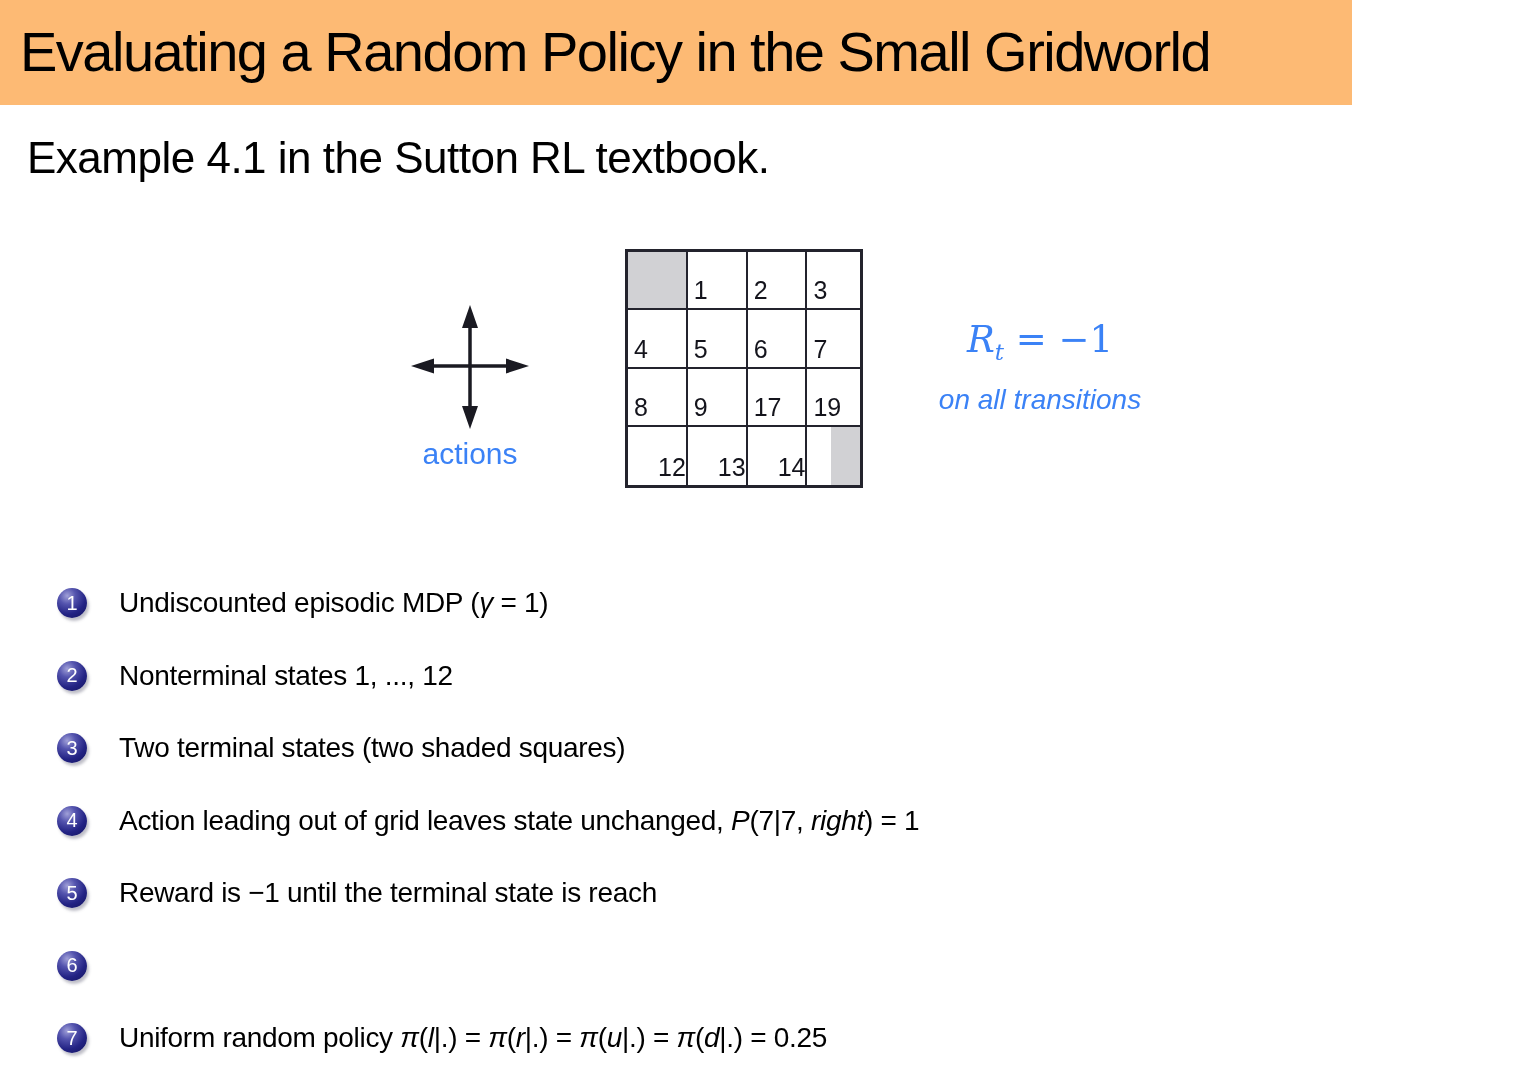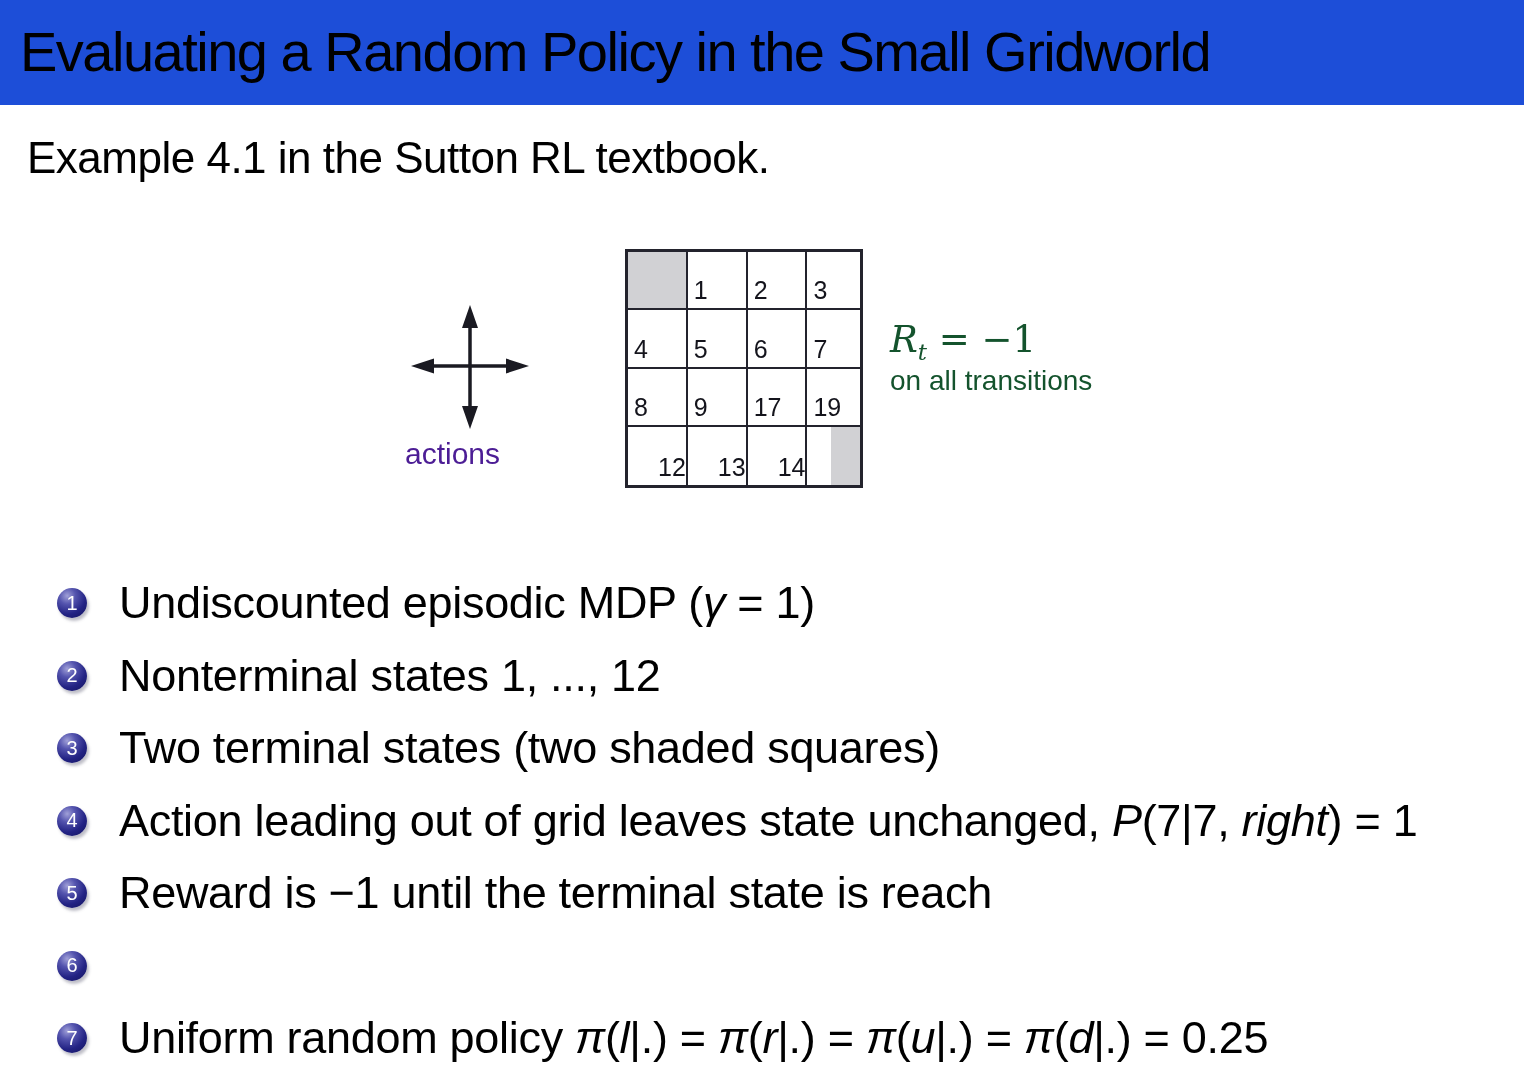--- a/index.html
+++ b/index.html
@@ -8,22 +8,23 @@
     position: relative;
     background: #ffffff;
     color: #000000;
     font-family: "Liberation Sans", sans-serif;
     overflow: hidden;
   }
 
   
   .titlebar {
     position: absolute; top: 0; left: 0;
-    width: 1524px; height: 105px;
-    background: #1d4ed8;
+    width: 1320px; height: 105px;
+    background: #fdba74;
+    padding-left: 32px;
   }
   .title {
     position: absolute; left: 20px; top: 0;
     line-height: 103px;
     font-size: 56px;
     letter-spacing: -1.5px;
     white-space: nowrap;
   }
 
   
@@ -35,22 +36,23 @@
   }
 
   
   .cross-wrap {
     position: absolute; left: 405px; top: 300px;
     width: 130px; height: 132px;
   }
   .actions-label {
     position: absolute; left: 405px; top: 437px;
     width: 130px;
+    text-align: center;
     font-size: 30px;
-    color: #4c1d95;
+    color: #3b82f6;
   }
 
   
   .grid {
     position: absolute; left: 625px; top: 249px;
     width: 238px; height: 239px;
     box-sizing: border-box;
     border: 3px solid #23232d;
     background: #ffffff;
     display: grid;
@@ -68,34 +70,35 @@
     color: #14141c;
   }
   .cell:nth-child(4n) { border-right: none; }
   .cell:nth-child(n+13) { border-bottom: none; margin-left: 24px; }
   .cell.shaded { background: #d1d1d4; }
 
   
   .reward {
     position: absolute; left: 890px; top: 318px;
     width: 300px;
-    text-align: left;
-    color: #14532d;
+    text-align: center;
+    color: #3b82f6;
   }
   .reward-formula {
     font-family: "DejaVu Serif", serif;
     font-size: 37px;
     white-space: nowrap;
   }
   .reward-formula .mi { font-style: italic; }
   .reward-formula sub { font-size: 0.62em; font-style: italic; }
   .reward-caption {
     font-size: 28px;
-    margin-top: 0;
-    white-space: nowrap;
+    margin-top: 19px;
+    white-space: nowrap;
+    font-style: italic;
   }
 
   
   .list {
     position: absolute; left: 57px; top: 567px;
     width: 1460px;
   }
   .item {
     display: flex;
     align-items: center;
@@ -108,21 +111,21 @@
     background: radial-gradient(circle at 34% 26%, #a0a0d8 0%, #5454ae 28%, #232384 62%, #12125a 100%);
     box-shadow: 2px 3px 3px rgba(110,110,130,0.45);
     color: #ffffff;
     font-size: 20px;
     display: flex;
     align-items: center;
     justify-content: center;
     margin-right: 32px;
   }
   .itext {
-    font-size: 45px;
+    font-size: 28px;
     white-space: nowrap;
     letter-spacing: -0.3px;
   }
   .itext .mi { font-style: italic; }
 </style>
 </head>
 <body>
 
 <div class="titlebar">
   <div class="title">Evaluating a Random Policy in the Small Gridworld</div>

